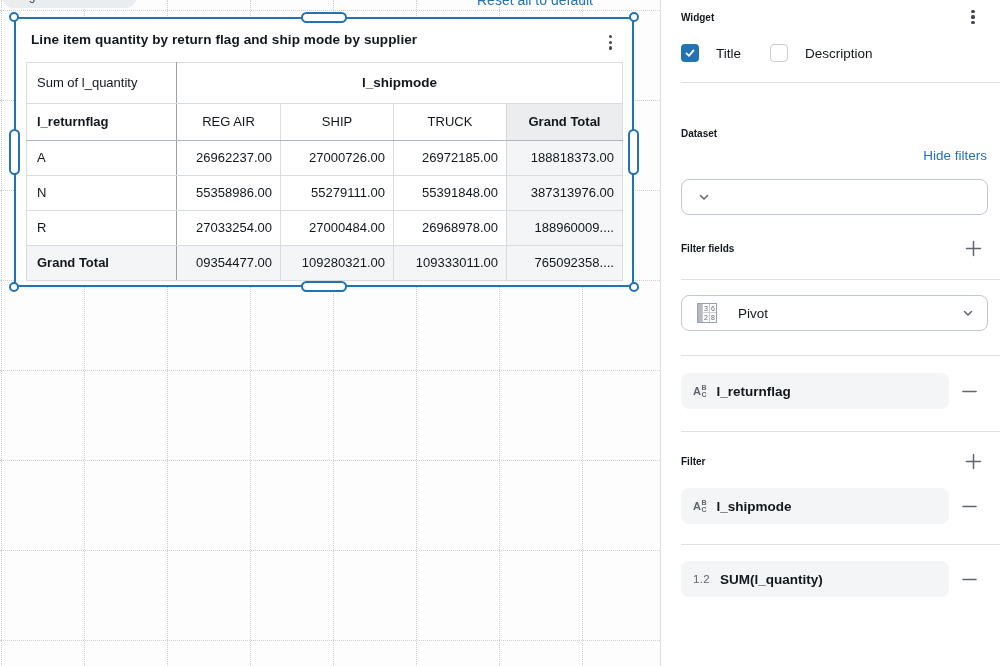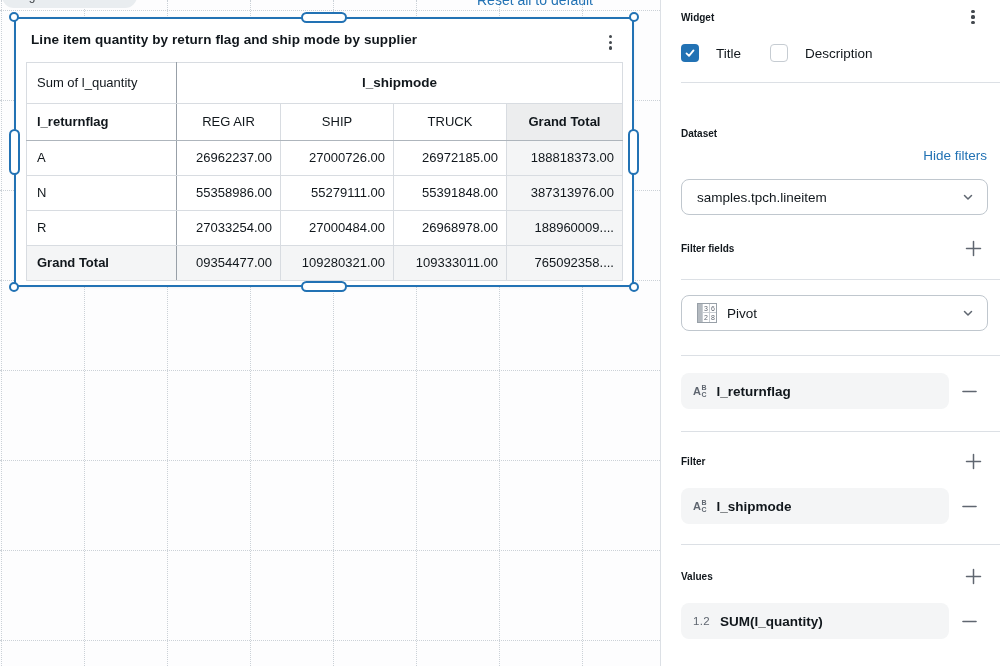--- a/index.html
+++ b/index.html
@@ -231,21 +231,20 @@
   </div>
 
   <hr style="margin-top:20px;">
 
   <div class="head-row mt-sec">
     <span class="sec-title">Dataset</span>
     <a class="link" style="margin-right:1px;margin-top:44px;">Hide filters</a>
   </div>
 
   <div class="select">
-    <span class="select-text">samples.tpch.lineitem</span>
     <span class="chev">
       <svg width="14" height="14" viewBox="0 0 14 14">
           <polyline points="3.5,5.5 7,9 10.5,5.5" fill="none" stroke="#5F6670" stroke-width="1.5" stroke-linecap="round" stroke-linejoin="round"></polyline>
         </svg>
     </span>
   </div>
 
   <div class="head-row" style="margin-top:22px;">
     <span class="sec-title">Filter fields</span>
     <span class="icon-btn">
@@ -259,21 +258,21 @@
 
 
   <div class="select" style="margin-top:15px;">
     <span class="pivot-icon" id="pivot-icon">
         <span class="pi-bar"></span>
         <span class="pi-cell pi-top">3</span>
         <span class="pi-cell pi-top">6</span>
         <span class="pi-cell">2</span>
         <span class="pi-cell">8</span>
       </span>
-    <span class="select-text" style="margin-left:10px;">Pivot</span>
+    <span class="select-text" style="margin-left:21px;">Pivot</span>
     <span class="chev">
       <svg width="14" height="14" viewBox="0 0 14 14">
           <polyline points="3.5,5.5 7,9 10.5,5.5" fill="none" stroke="#5F6670" stroke-width="1.5" stroke-linecap="round" stroke-linejoin="round"></polyline>
         </svg>
     </span>
   </div>
 
   <hr style="margin-top:24px;">
 
   <div class="pill-row" style="margin-top:17px;">
@@ -317,28 +316,20 @@
     </div>
     <span class="icon-btn" style="margin-left:auto;margin-right:8px;">
       <svg width="17" height="17" viewBox="0 0 17 17">
           <path d="M2 8.5h13" stroke="#5F6670" stroke-width="1.6" stroke-linecap="round"></path>
         </svg>
     </span>
   </div>
 
   <hr style="margin-top:20px;">
 
-  <div class="head-row" style="margin-top:20px;">
-    <span class="sec-title">Values</span>
-    <span class="icon-btn">
-      <svg width="19" height="19" viewBox="0 0 19 19">
-          <path d="M9.5 2.5v14M2.5 9.5h14" stroke="#5F6670" stroke-width="1.5" stroke-linecap="round"></path>
-        </svg>
-    </span>
-  </div>
   <div class="pill-row" style="margin-top:16px;">
     <div class="field-pill">
       <span class="num-icon">1.2</span>
       <span class="field-label">SUM(l_quantity)</span>
     </div>
     <span class="icon-btn" style="margin-left:auto;margin-right:8px;">
       <svg width="17" height="17" viewBox="0 0 17 17">
           <path d="M2 8.5h13" stroke="#5F6670" stroke-width="1.6" stroke-linecap="round"></path>
         </svg>
     </span>

